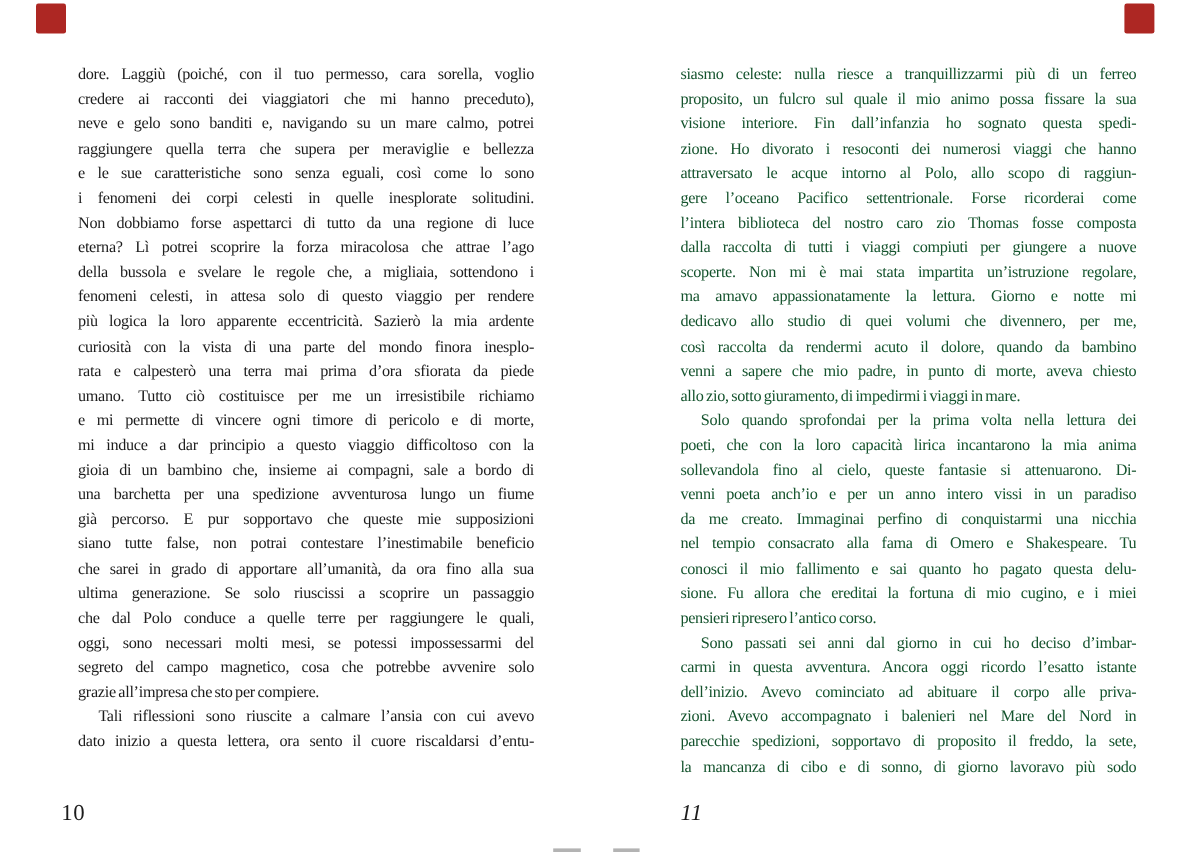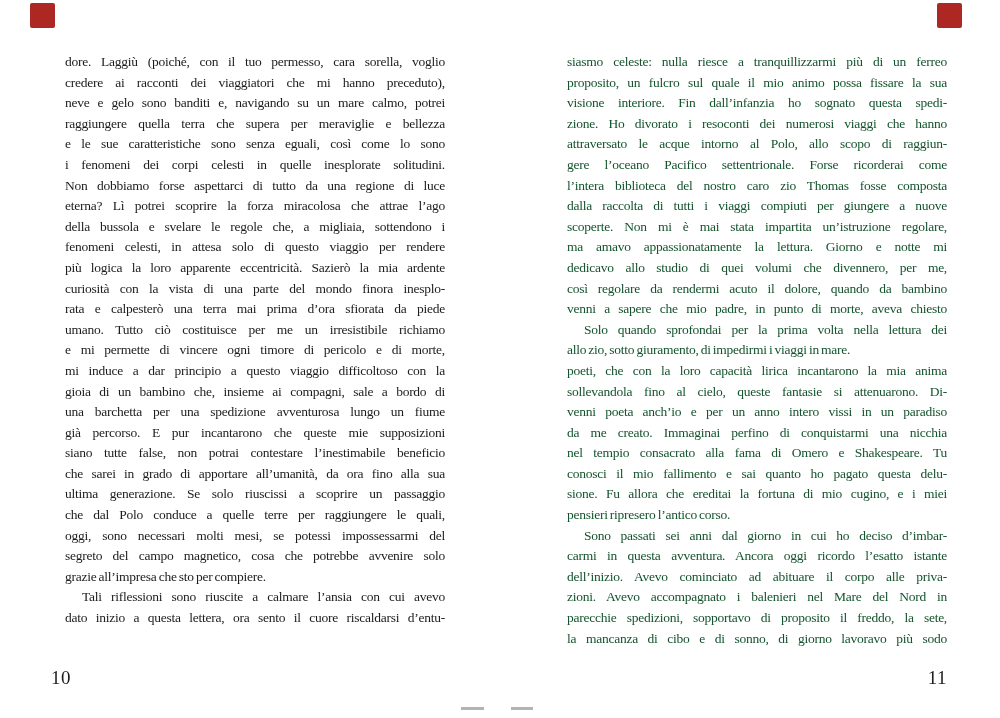--- a/index.html
+++ b/index.html
@@ -24,21 +24,21 @@
     height:20.6px;overflow:hidden;
     text-align:justify;text-align-last:justify;
   }
   .line.pend{text-align:left;text-align-last:left;}
   .line.indent{text-indent:17px;}
   .pagenum{
     position:absolute;top:667px;width:380px;
     font-size:19px;letter-spacing:0.5px;
   }
   .pagenum.left{left:51px;text-align:left;}
-  .pagenum.right{left:567px;text-align:right;}
+  .pagenum.right{left:567px;font-style:italic;}
   .dash{position:absolute;top:707px;height:3px;}
   .dash.d1{left:461px;width:23px;}
   .dash.d2{left:511px;width:22px;}
 </style>
 </head>
 <body>
 
 <div class="canvas" style="background: rgb(255, 255, 255);">
 
   <div class="bookmark left" style="background: rgb(173, 39, 35);"></div>
@@ -56,21 +56,21 @@
       <div class="line">della bussola e svelare le regole che, a migliaia, sottendono i</div>
       <div class="line">fenomeni celesti, in attesa solo di questo viaggio per rendere</div>
       <div class="line">più logica la loro apparente eccentricità. Sazierò la mia ardente</div>
       <div class="line">curiosità con la vista di una parte del mondo finora inesplo-</div>
       <div class="line">rata e calpesterò una terra mai prima d’ora sfiorata da piede</div>
       <div class="line">umano. Tutto ciò costituisce per me un irresistibile richiamo</div>
       <div class="line">e mi permette di vincere ogni timore di pericolo e di morte,</div>
       <div class="line">mi induce a dar principio a questo viaggio difficoltoso con la</div>
       <div class="line">gioia di un bambino che, insieme ai compagni, sale a bordo di</div>
       <div class="line">una barchetta per una spedizione avventurosa lungo un fiume</div>
-      <div class="line">già percorso. E pur incantarono che queste mie supposizioni</div>
+      <div class="line">già percorso. E pur sopportavo che queste mie supposizioni</div>
       <div class="line">siano tutte false, non potrai contestare l’inestimabile beneficio</div>
       <div class="line">che sarei in grado di apportare all’umanità, da ora fino alla sua</div>
       <div class="line">ultima generazione. Se solo riuscissi a scoprire un passaggio</div>
       <div class="line">che dal Polo conduce a quelle terre per raggiungere le quali,</div>
       <div class="line">oggi, sono necessari molti mesi, se potessi impossessarmi del</div>
       <div class="line">segreto del campo magnetico, cosa che potrebbe avvenire solo</div>
       <div class="line pend">grazie all’impresa che sto per compiere.</div>
       <div class="line indent">Tali riflessioni sono riuscite a calmare l’ansia con cui avevo</div>
       <div class="line">dato inizio a questa lettera, ora sento il cuore riscaldarsi d’entu-</div>
     </div>
@@ -80,24 +80,24 @@
       <div class="line">proposito, un fulcro sul quale il mio animo possa fissare la sua</div>
       <div class="line">visione interiore. Fin dall’infanzia ho sognato questa spedi-</div>
       <div class="line">zione. Ho divorato i resoconti dei numerosi viaggi che hanno</div>
       <div class="line">attraversato le acque intorno al Polo, allo scopo di raggiun-</div>
       <div class="line">gere l’oceano Pacifico settentrionale. Forse ricorderai come</div>
       <div class="line">l’intera biblioteca del nostro caro zio Thomas fosse composta</div>
       <div class="line">dalla raccolta di tutti i viaggi compiuti per giungere a nuove</div>
       <div class="line">scoperte. Non mi è mai stata impartita un’istruzione regolare,</div>
       <div class="line">ma amavo appassionatamente la lettura. Giorno e notte mi</div>
       <div class="line">dedicavo allo studio di quei volumi che divennero, per me,</div>
-      <div class="line">così regolare da rendermi acuto il dolore, quando da bambino</div>
+      <div class="line">così raccolta da rendermi acuto il dolore, quando da bambino</div>
       <div class="line">venni a sapere che mio padre, in punto di morte, aveva chiesto</div>
+      <div class="line pend">allo zio, sotto giuramento, di impedirmi i viaggi in mare.</div>
       <div class="line indent">Solo quando sprofondai per la prima volta nella lettura dei</div>
-      <div class="line pend">allo zio, sotto giuramento, di impedirmi i viaggi in mare.</div>
       <div class="line">poeti, che con la loro capacità lirica incantarono la mia anima</div>
       <div class="line">sollevandola fino al cielo, queste fantasie si attenuarono. Di-</div>
       <div class="line">venni poeta anch’io e per un anno intero vissi in un paradiso</div>
       <div class="line">da me creato. Immaginai perfino di conquistarmi una nicchia</div>
       <div class="line">nel tempio consacrato alla fama di Omero e Shakespeare. Tu</div>
       <div class="line">conosci il mio fallimento e sai quanto ho pagato questa delu-</div>
       <div class="line">sione. Fu allora che ereditai la fortuna di mio cugino, e i miei</div>
       <div class="line pend">pensieri ripresero l’antico corso.</div>
       <div class="line indent">Sono passati sei anni dal giorno in cui ho deciso d’imbar-</div>
       <div class="line">carmi in questa avventura. Ancora oggi ricordo l’esatto istante</div>

